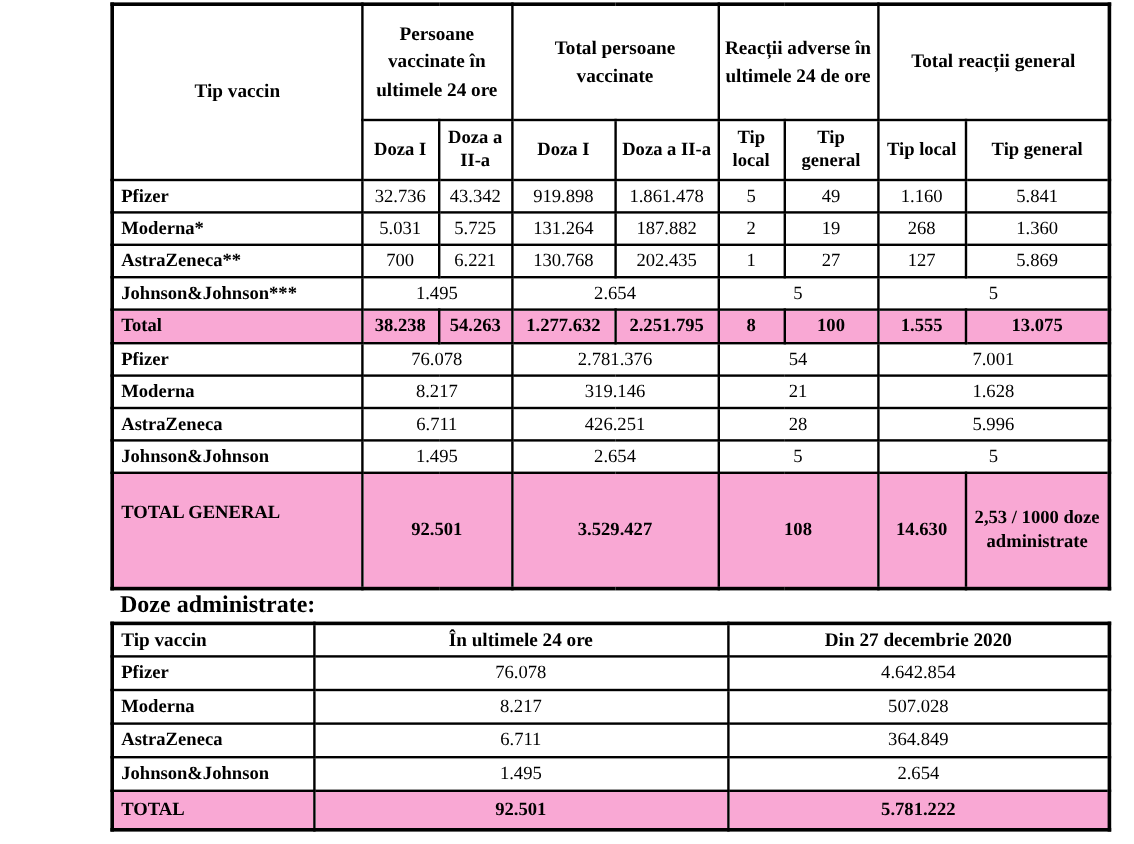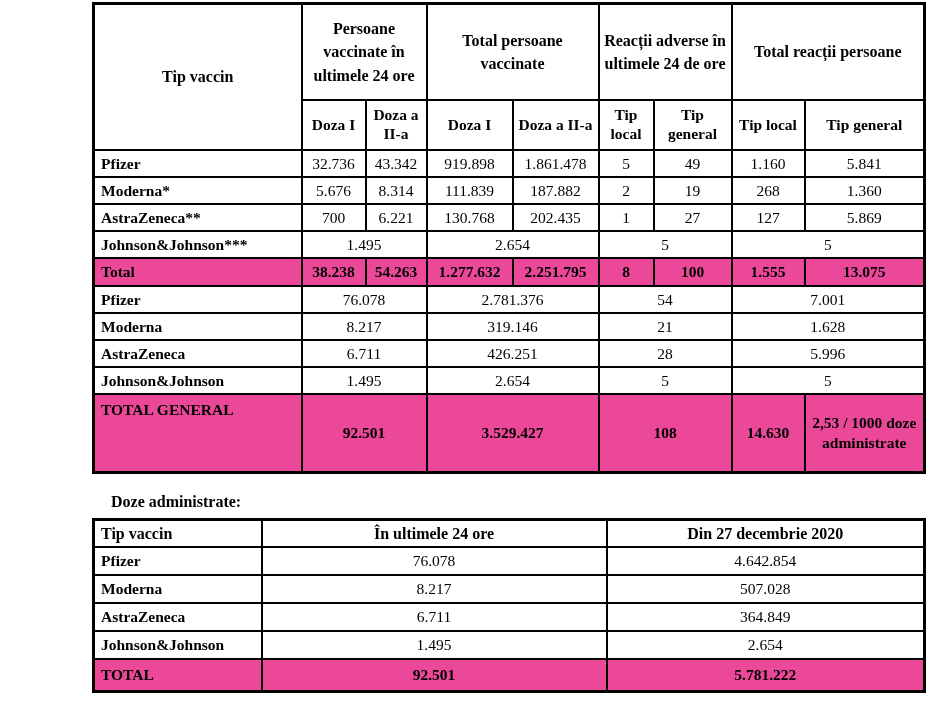--- a/index.html
+++ b/index.html
@@ -27,39 +27,39 @@
     overflow: hidden;
     line-height: 1.25;
   }
   #t1 { position: absolute; left: 92px; top: 2px; width: 831px; }
   #t2 { position: absolute; left: 92px; top: 518px; width: 831px; }
 
   .grouphdr { font-weight: bold; font-size: 16px; line-height: 1.45; }
   .subhdr   { font-weight: bold; font-size: 15.5px; line-height: 1.2; }
   .name     { text-align: left; padding-left: 6px; font-weight: bold; margin-top: 36px; }
   .bold     { font-weight: bold; }
-  .gray     { background: #ec4899; }
-  .toptext  { vertical-align: top; padding-top: 5px; }
+  .gray     { background: #f9a8d4; }
+  .toptext  { vertical-align: top; padding-top: 23px; }
   .rate     { font-weight: bold; line-height: 1.3; padding: 2px 4px; }
 
   .r-hdr1 td, .r-hdr1 th { height: 94px; }
   .r-hdr2 td { height: 48px; }
   .r-data td { height: 25px; }
   .r-total td { height: 26px; }
   .r-totalgen td { height: 71px; }
 
   #t2 .r-hdr2 td { height: 25px; }
   #t2 .r-data td { height: 26px; }
   #t2 .r-total td { height: 30px; }
   #t2 td { font-size: 15.5px; }
   #t2 .colhdr { font-weight: bold; font-size: 16px; }
 
   .section-label {
-    position: absolute; left: 111px; top: 493px;
-    font-weight: bold; font-size: 16px;
+    position: absolute; left: 100px; top: 493px;
+    font-weight: bold; font-size: 20px;
     font-family: "Liberation Serif", serif;
   }
 </style>
 </head>
 <body>
 
 <div class="page">
 
   <table id="t1">
     <colgroup>
@@ -73,21 +73,21 @@
         <col style="width:73px">
         <col style="width:120px">
     </colgroup>
 
     <tbody>
         <tr class="r-hdr1">
       <td rowspan="2" class="grouphdr">Tip vaccin</td>
       <td colspan="2" class="grouphdr">Persoane vaccinate în ultimele 24 ore</td>
       <td colspan="2" class="grouphdr">Total persoane vaccinate</td>
       <td colspan="2" class="grouphdr">Reacții adverse în ultimele 24 de ore</td>
-      <td colspan="2" class="grouphdr">Total reacții persoane</td>
+      <td colspan="2" class="grouphdr">Total reacții general</td>
     </tr>
 
     <tr class="r-hdr2">
       <td class="subhdr">Doza I</td>
       <td class="subhdr">Doza a II-a</td>
       <td class="subhdr">Doza I</td>
       <td class="subhdr">Doza a II-a</td>
       <td class="subhdr">Tip local</td>
       <td class="subhdr">Tip general</td>
       <td class="subhdr">Tip local</td>
@@ -101,23 +101,23 @@
       <td>919.898</td>
       <td>1.861.478</td>
       <td>5</td>
       <td>49</td>
       <td>1.160</td>
       <td>5.841</td>
     </tr>
 
     <tr class="r-data">
       <td class="name">Moderna*</td>
-      <td>5.676</td>
-      <td>8.314</td>
-      <td>111.839</td>
+      <td>5.031</td>
+      <td>5.725</td>
+      <td>131.264</td>
       <td>187.882</td>
       <td>2</td>
       <td>19</td>
       <td>268</td>
       <td>1.360</td>
     </tr>
 
     <tr class="r-data">
       <td class="name">AstraZeneca**</td>
       <td>700</td>

